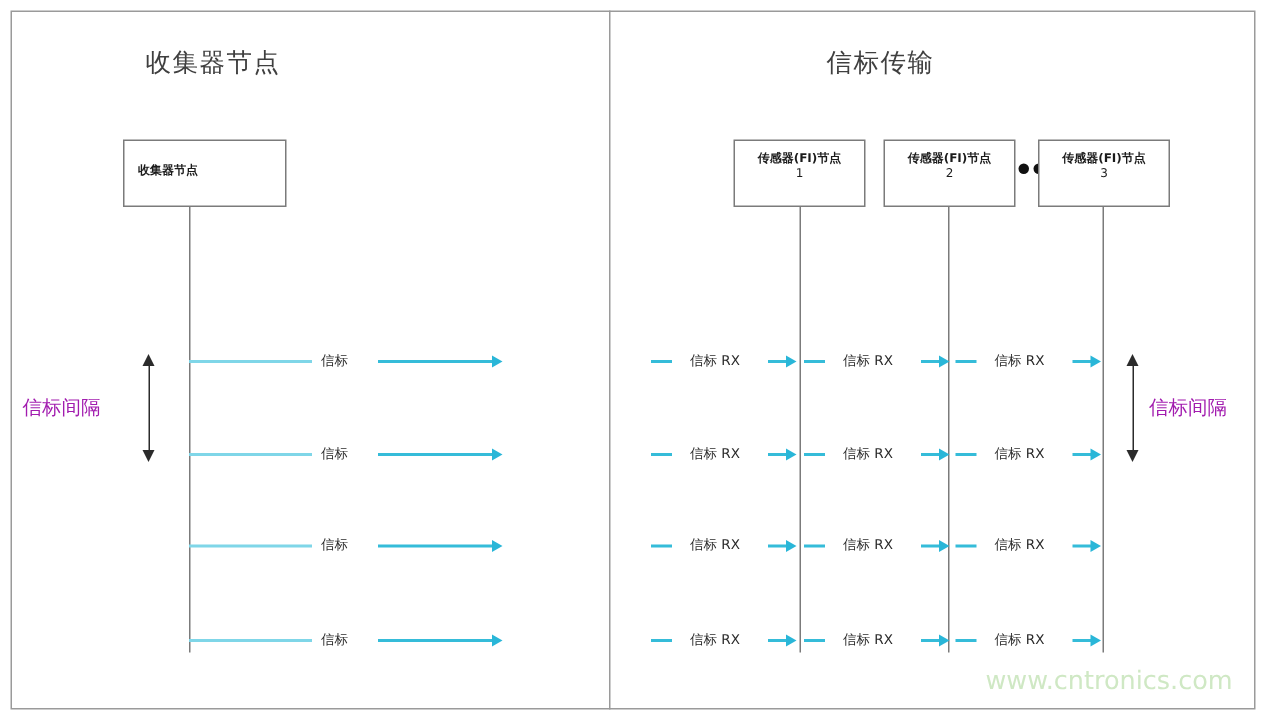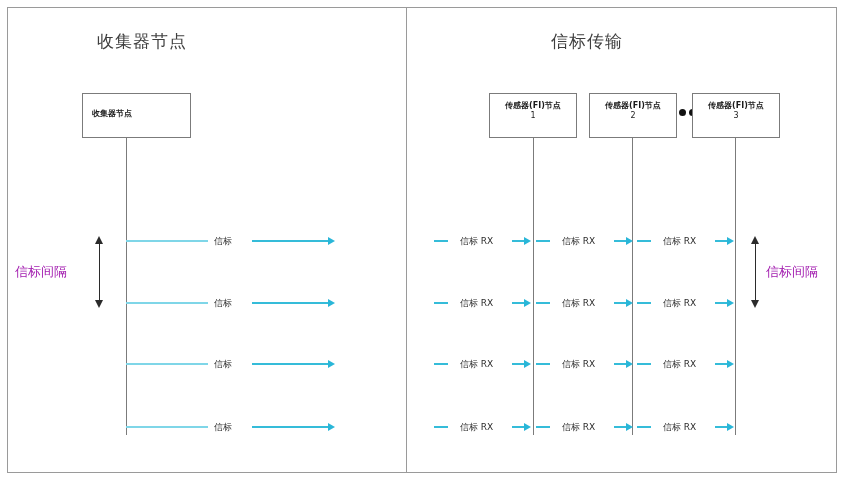--- a/index.html
+++ b/index.html
@@ -332,14 +332,15 @@
 
     <div class="interval" style="left:751px; top:236px; width:9px; height:72px;">
       <div class="cap-up"></div>
       <div class="shaft" style="top:6px; bottom:6px;"></div>
       <div class="cap-down"></div>
     </div>
     <div class="interval-label" style="left:766px; top:263px;">信标间隔</div>
 
   </div>
 
+  <div id="watermark" style="left:657px; top:444px;">www.cntronics.com</div>
 
 </div>
 
 </body></html>

